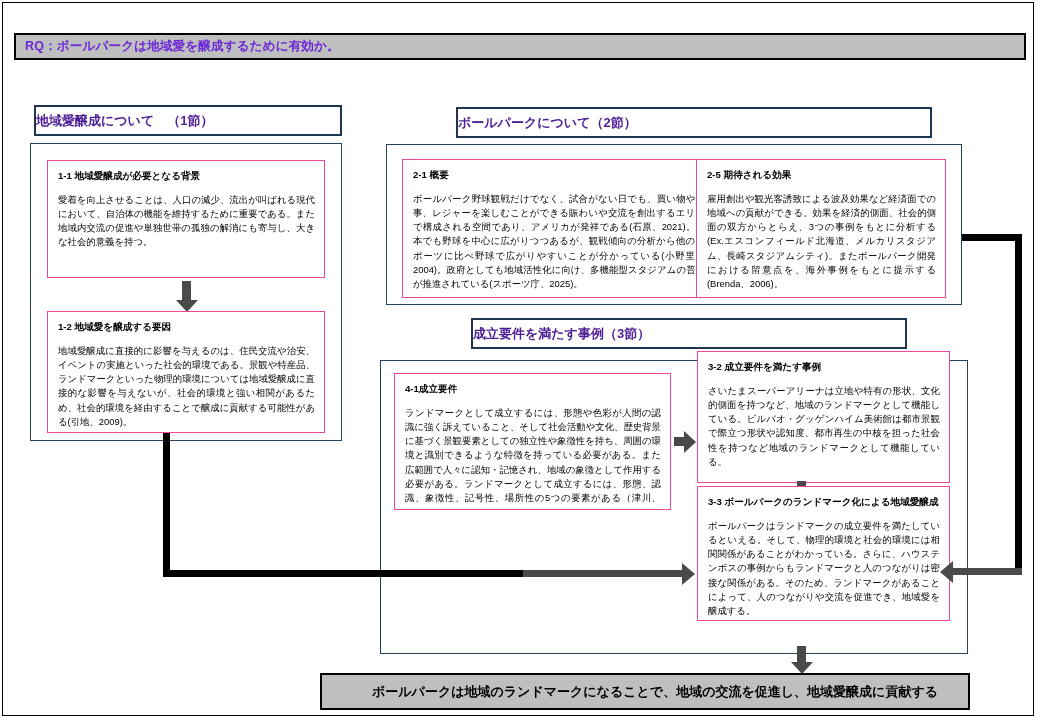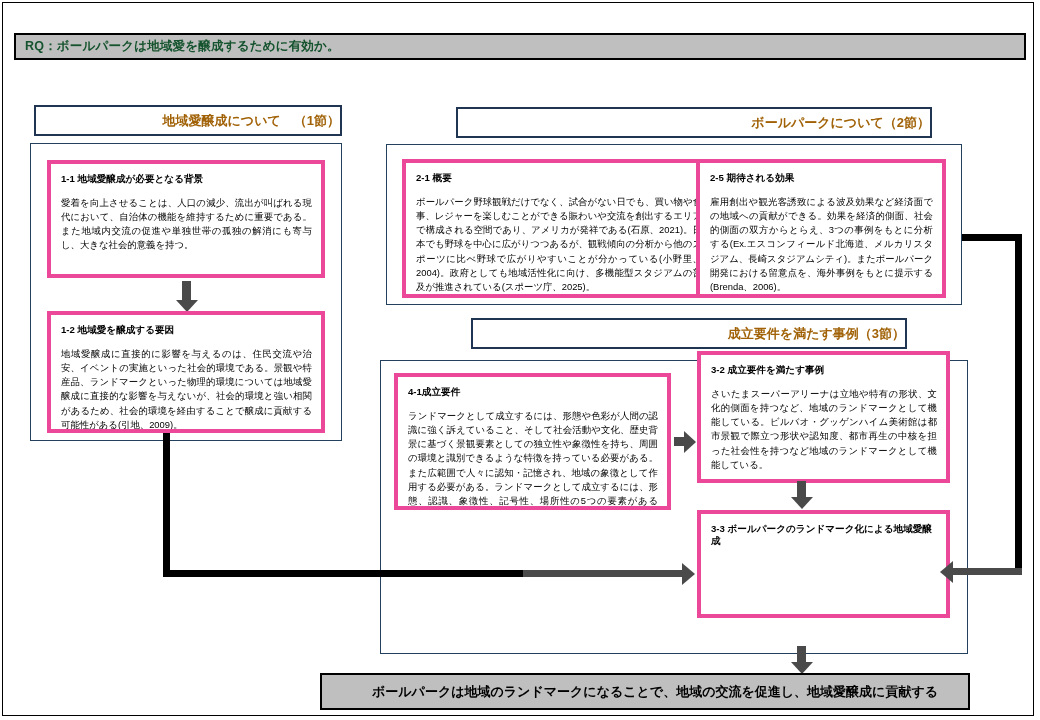--- a/index.html
+++ b/index.html
@@ -35,55 +35,55 @@
     width: 1012px;
     height: 27px;
     background: #bfbfbf;
     border: 2px solid #000000;
     box-sizing: border-box;
     display: flex;
     align-items: center;
     padding-left: 9px;
     font-size: 12.5px;
     font-weight: bold;
-    color: #14532d;
+    color: #6d28d9;
     letter-spacing: 0.2px;
   }
   
   .section-header {
     position: absolute;
     border: 2px solid #1f3551;
     background: #ffffff;
     box-sizing: border-box;
     display: flex;
     align-items: center;
-    justify-content: flex-end;
+    justify-content: flex-start;
     font-size: 13px;
     font-weight: bold;
-    color: #a16207;
+    color: #4c1d95;
   }
   #sec1-header { left: 34px;  top: 105px; width: 308px; height: 31px; }
   #sec2-header { left: 456px; top: 107px; width: 476px; height: 31px; }
   #sec3-header { left: 471px; top: 318px; width: 436px; height: 31px; }
 
   
   .group-box {
     position: absolute;
     border: 1px solid #24405f;
     background: #ffffff;
     box-sizing: border-box;
   }
   #sec1-group { left: 30px;  top: 143px; width: 312px; height: 298px; }
   #sec2-group { left: 386px; top: 144px; width: 576px; height: 161px; }
   #sec3-group { left: 380px; top: 360px; width: 588px; height: 294px; }
 
   
   .card {
     position: absolute;
-    border: 4px solid #ec4899;
+    border: 1px solid #ec4899;
     background: #ffffff;
     box-sizing: border-box;
     padding: 9px 9px 8px 10px;
     overflow: hidden;
   }
   .card .card-title {
     font-size: 9.6px;
     font-weight: bold;
     color: #000000;
     margin: 0 0 11px 0;
@@ -96,21 +96,21 @@
     margin: 0;
     text-align: justify;
     text-justify: inter-character;
   }
   #card-1-1 { left: 47px;  top: 160px; width: 278px; height: 118px; }
   #card-1-2 { left: 47px;  top: 311px; width: 278px; height: 122px; }
   #card-2-1 { left: 402px; top: 159px; width: 313px; height: 139px; }
   #card-2-2 { left: 696px; top: 159px; width: 250px; height: 139px; }
   #card-3-1 { left: 394px; top: 373px; width: 277px; height: 137px; }
   #card-3-2 { left: 697px; top: 351px; width: 253px; height: 132px; }
-  #card-3-3 { left: 697px; top: 510px; width: 253px; height: 108px; }
+  #card-3-3 { left: 697px; top: 486px; width: 253px; height: 135px; }
 
   
   .conclusion {
     position: absolute;
     left: 320px;
     top: 673px;
     width: 650px;
     height: 37px;
     background: #bfbfbf;
     border: 2px solid #000000;
@@ -269,20 +269,21 @@
 
   <div class="card" id="card-3-2">
     <p class="card-title">3-2 成立要件を満たす事例</p>
     <p class="card-body">さいたまスーパーアリーナは立地や特有の形状、文化的側面を持つなど、地域のランドマークとして機能している。ビルバオ・グッゲンハイム美術館は都市景観で際立つ形状や認知度、都市再生の中核を担った社会性を持つなど地域のランドマークとして機能している。</p>
   </div>
 
   <div class="v-arrow-grey" id="arrow-3-2-to-3-3"></div>
 
   <div class="card" id="card-3-3">
     <p class="card-title">3-3 ボールパークのランドマーク化による地域愛醸成</p>
+    <p class="card-body">ボールパークはランドマークの成立要件を満たしているといえる。そして、物理的環境と社会的環境には相関関係があることがわかっている。さらに、ハウステンボスの事例からもランドマークと人のつながりは密接な関係がある。そのため、ランドマークがあることによって、人のつながりや交流を促進でき、地域愛を醸成する。</p>
   </div>
 
   <div id="elbow-1-2-vert"></div>
   <div id="elbow-1-2-horz"></div>
   <div id="elbow-1-2-horz-grey"></div>
 
   <div id="elbow-2-2-top"></div>
   <div id="elbow-2-2-vert"></div>
   <div id="elbow-2-2-bottom"></div>
 

